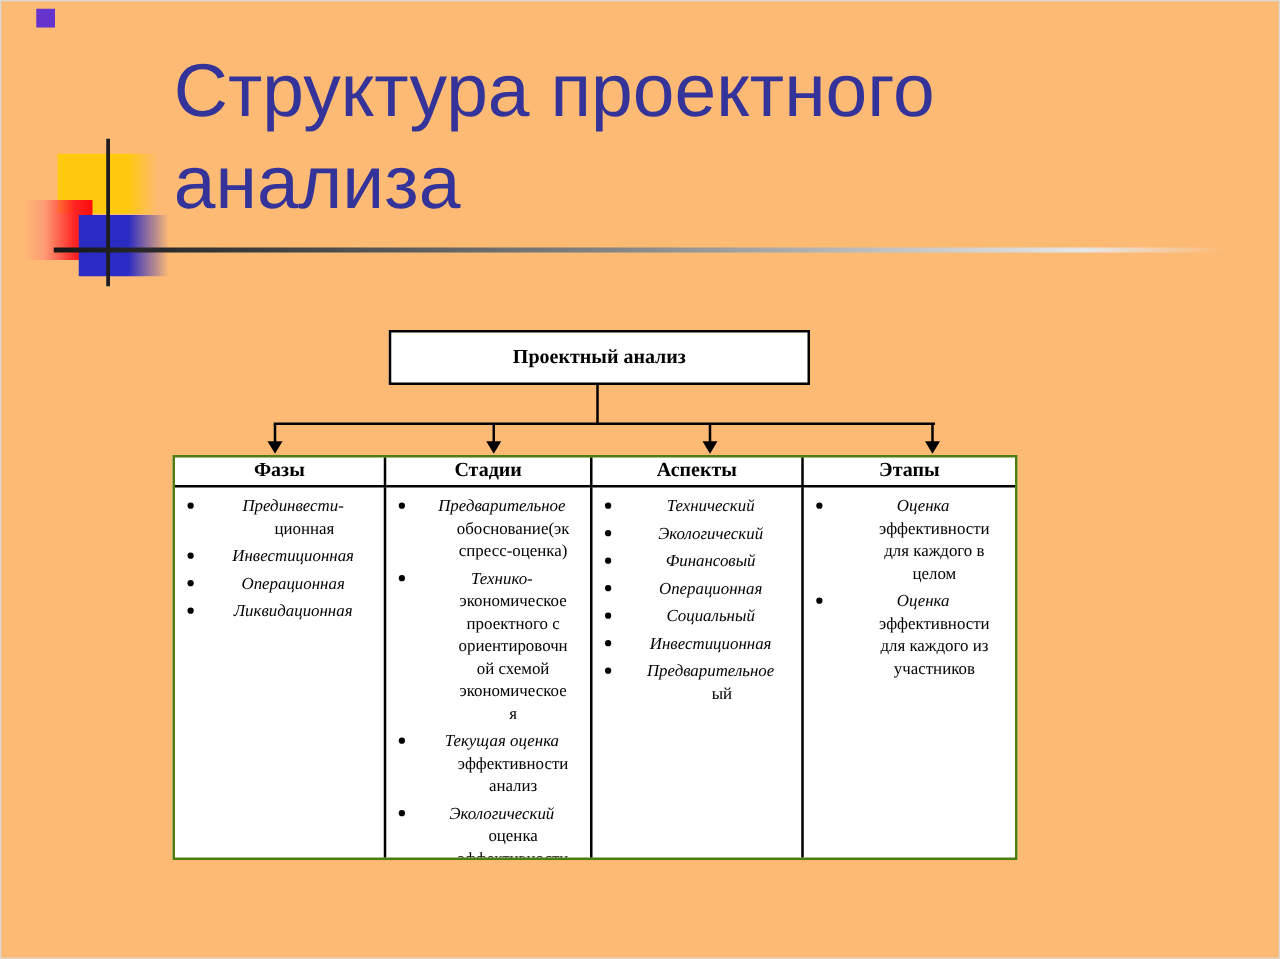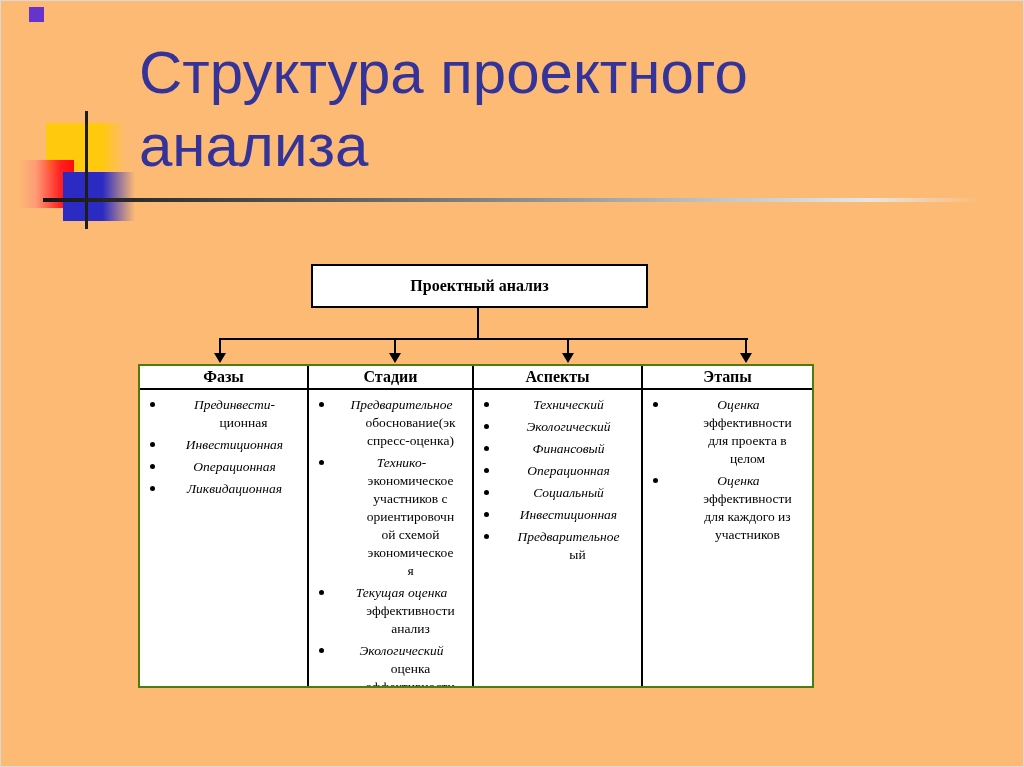--- a/index.html
+++ b/index.html
@@ -110,21 +110,21 @@
           <div class="bullet-item">
             <span class="bullet-dot"></span>
             <div class="line-first">Предварительное</div>
             <div class="line-rest">обоснование(эк</div>
             <div class="line-rest">спресс-оценка)</div>
           </div>
           <div class="bullet-item">
             <span class="bullet-dot"></span>
             <div class="line-first">Технико-</div>
             <div class="line-rest">экономическое</div>
-            <div class="line-rest">участников с</div>
+            <div class="line-rest">проектного с</div>
             <div class="line-rest">ориентировочн</div>
             <div class="line-rest">ой схемой</div>
             <div class="line-rest">экономическое</div>
             <div class="line-rest">я</div>
           </div>
           <div class="bullet-item">
             <span class="bullet-dot"></span>
             <div class="line-first">Текущая оценка</div>
             <div class="line-rest">эффективности</div>
             <div class="line-rest">анализ</div>
@@ -165,21 +165,21 @@
             <span class="bullet-dot"></span>
             <div class="line-first">Предварительное</div>
             <div class="line-rest">ый</div>
           </div>
         </div>
         <div class="bcell last">
           <div class="bullet-item">
             <span class="bullet-dot"></span>
             <div class="line-first">Оценка</div>
             <div class="line-rest">эффективности</div>
-            <div class="line-rest">для проекта в</div>
+            <div class="line-rest">для каждого в</div>
             <div class="line-rest">целом</div>
           </div>
           <div class="bullet-item">
             <span class="bullet-dot"></span>
             <div class="line-first">Оценка</div>
             <div class="line-rest">эффективности</div>
             <div class="line-rest">для каждого из</div>
             <div class="line-rest">участников</div>
           </div>
         </div>

